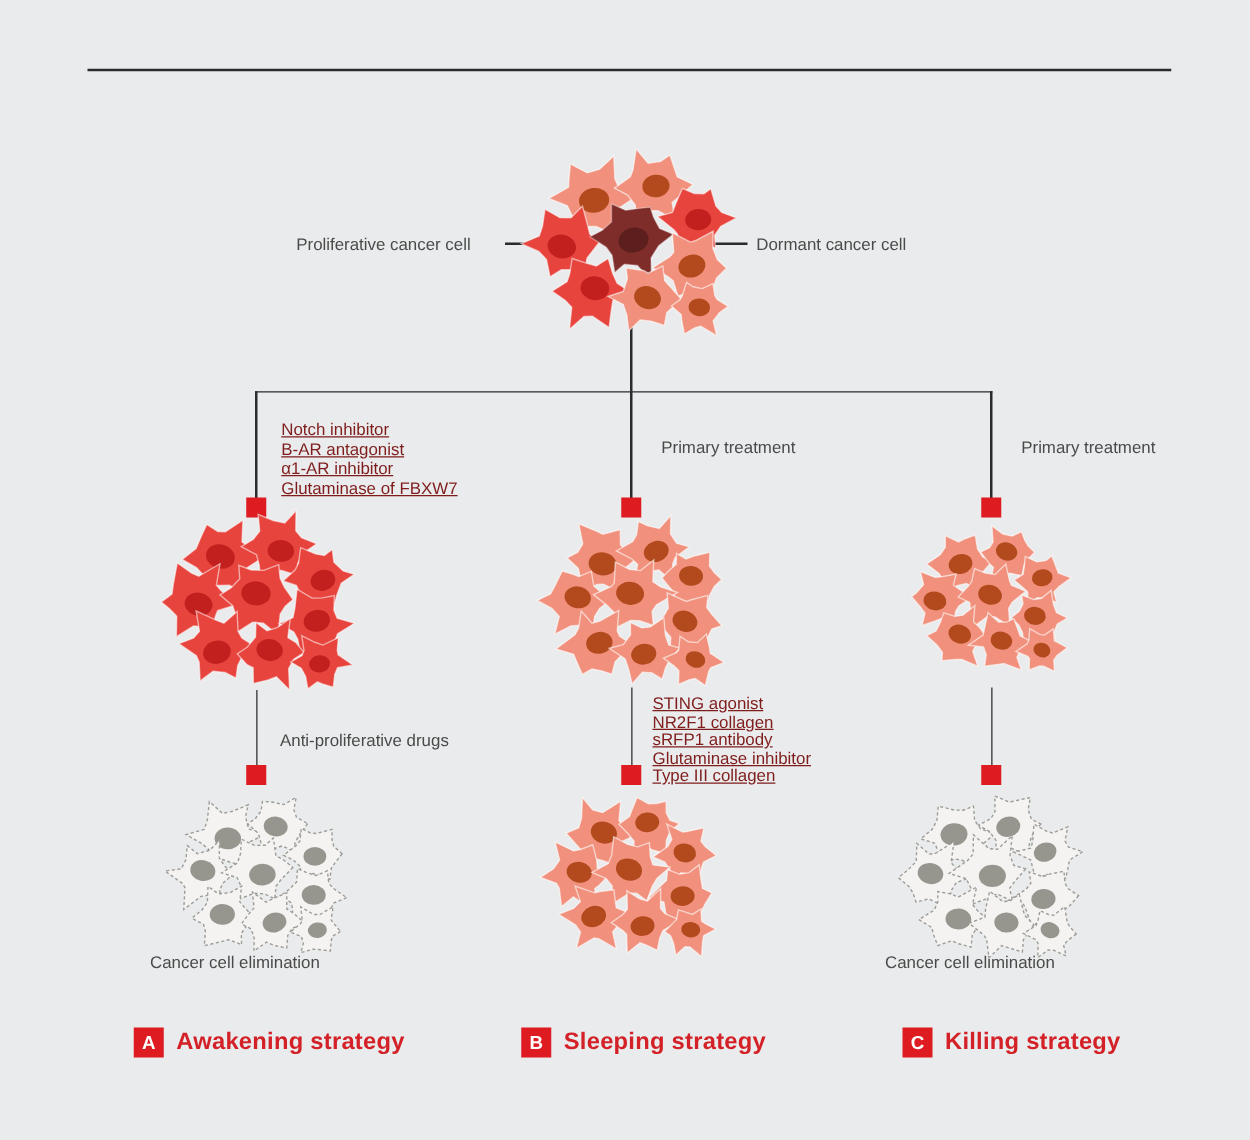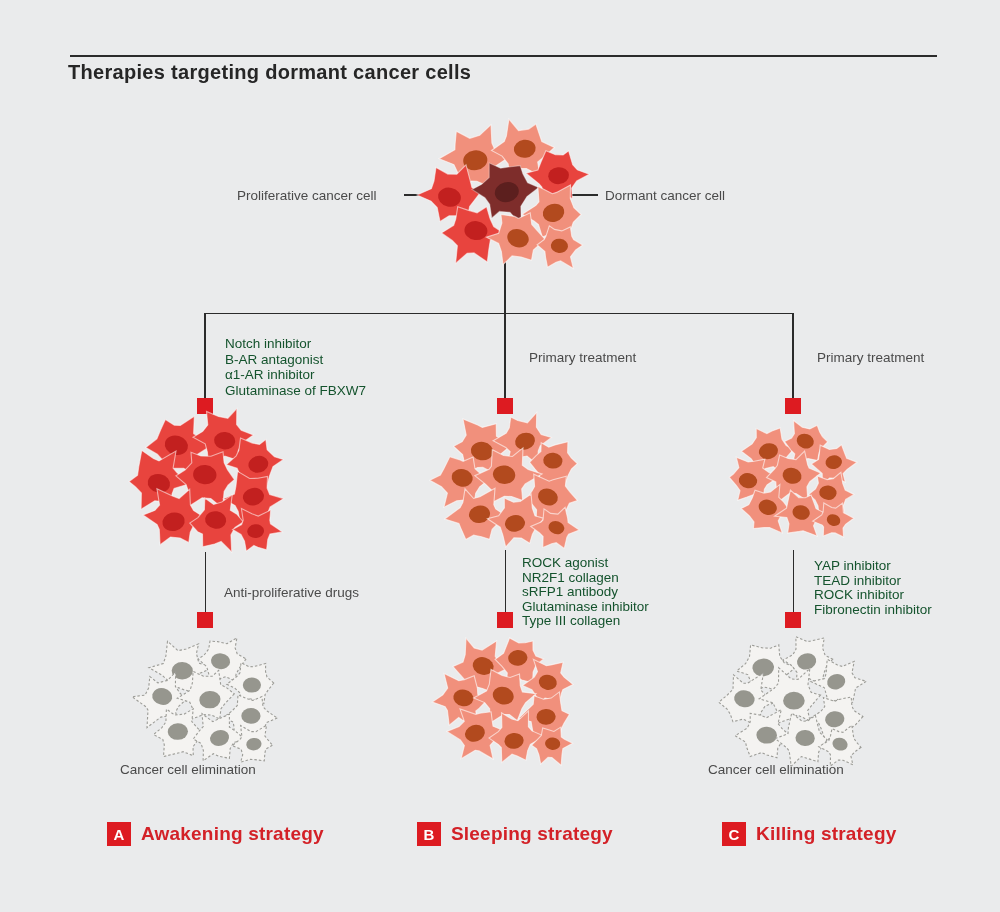--- a/index.html
+++ b/index.html
@@ -6,36 +6,35 @@
   .page{position:relative;width:1000px;height:912px;background:#EAEBEC;
         font-family:"Liberation Sans",sans-serif;overflow:hidden;}
   .rule{position:absolute;background:#2B2B2B;}
   .title{position:absolute;left:68px;top:61px;margin:0;font-size:20px;font-weight:600;
          color:#262626;letter-spacing:.3px;}
   .hline{position:absolute;height:1.5px;background:#2B2B2B;}
   .vline{position:absolute;width:1.5px;background:#2B2B2B;}
   .sq{position:absolute;width:16px;height:16px;background:var(--red,#DD1B21);}
   .lbl{position:absolute;font-size:13.5px;color:#4A4A4A;white-space:nowrap;}
   .lbl.ra{}
-  .list{position:absolute;font-size:13.5px;color:#14532d;line-height:15.5px;white-space:nowrap;}
+  .list{position:absolute;font-size:13.5px;color:#7f1d1d;line-height:15.5px;white-space:nowrap;text-decoration:underline;}
   .outcome{position:absolute;font-size:13.5px;color:#4A4A4A;text-align:left;width:170px;}
   .strategy{position:absolute;display:flex;align-items:center;gap:10px;}
   .strategy .box{width:24px;height:24px;background:var(--red,#DD1B21);color:#fff;
                  display:flex;align-items:center;justify-content:center;
                  font-size:15px;font-weight:700;}
   .strategy .txt{color:var(--stratred,#D32127);font-size:19px;font-weight:700;letter-spacing:.2px;}
   .cluster{position:absolute;overflow:visible;}
 </style>
 </head>
 <body>
 
 <div class="page">
 
   <div class="rule" style="left:70px;top:55px;width:867px;height:2px"></div>
-  <h1 class="title">Therapies targeting dormant cancer cells</h1>
 
   <div class="vline" style="left:504px;top:250px;height:63px"></div>
   <div class="hline" style="left:204px;top:312.5px;width:590px"></div>
   <div class="vline" style="left:204px;top:313px;height:86px"></div>
   <div class="vline" style="left:504px;top:313px;height:86px"></div>
   <div class="vline" style="left:792px;top:313px;height:86px"></div>
 
   <div class="vline" style="left:204.5px;top:552px;height:60px"></div>
   <div class="vline" style="left:504.5px;top:550px;height:62px"></div>
   <div class="vline" style="left:792.5px;top:550px;height:62px"></div>
@@ -56,31 +55,25 @@
     <div>Notch inhibitor</div>
     <div>B-AR antagonist</div>
     <div>α1-AR inhibitor</div>
     <div>Glutaminase of FBXW7</div>
   </div>
   <div class="lbl" style="left:529px;top:350px">Primary treatment</div>
   <div class="lbl" style="left:817px;top:350px">Primary treatment</div>
 
   <div class="lbl" style="left:224px;top:585px">Anti-proliferative drugs</div>
   <div class="list" style="left:522px;top:556px;line-height:14.5px">
-    <div>ROCK agonist</div>
+    <div>STING agonist</div>
     <div>NR2F1 collagen</div>
     <div>sRFP1 antibody</div>
     <div>Glutaminase inhibitor</div>
     <div>Type III collagen</div>
-  </div>
-  <div class="list" style="left:814px;top:559px;line-height:14.5px">
-    <div>YAP inhibitor</div>
-    <div>TEAD inhibitor</div>
-    <div>ROCK inhibitor</div>
-    <div>Fibronectin inhibitor</div>
   </div>
 
   <div class="outcome" style="left:120px;top:762px">Cancer cell elimination</div>
   <div class="outcome" style="left:708px;top:762px">Cancer cell elimination</div>
 
   <div class="strategy" style="left:107px;top:822px">
     <div class="box">A</div>
     <div class="txt">Awakening strategy</div>
   </div>
   <div class="strategy" style="left:417px;top:822px">

